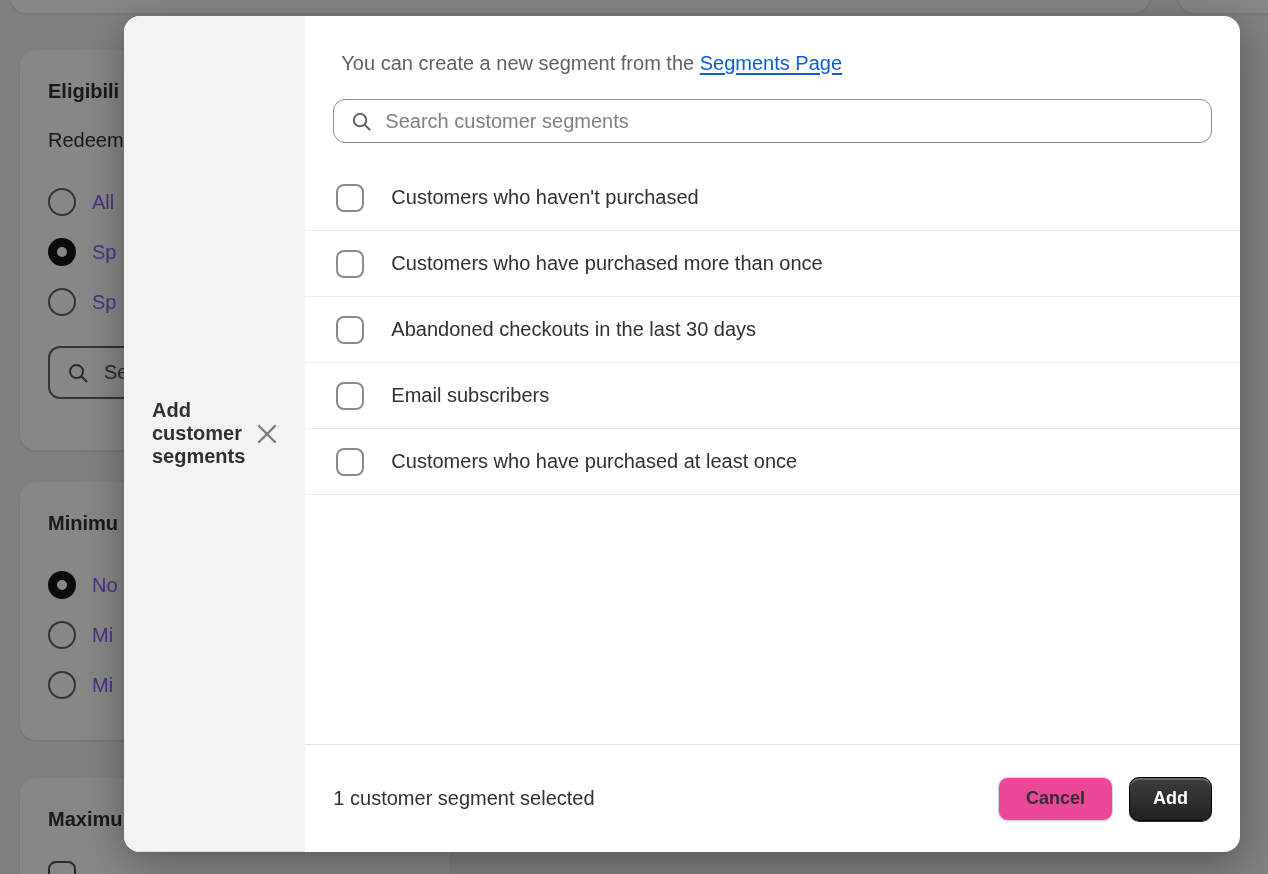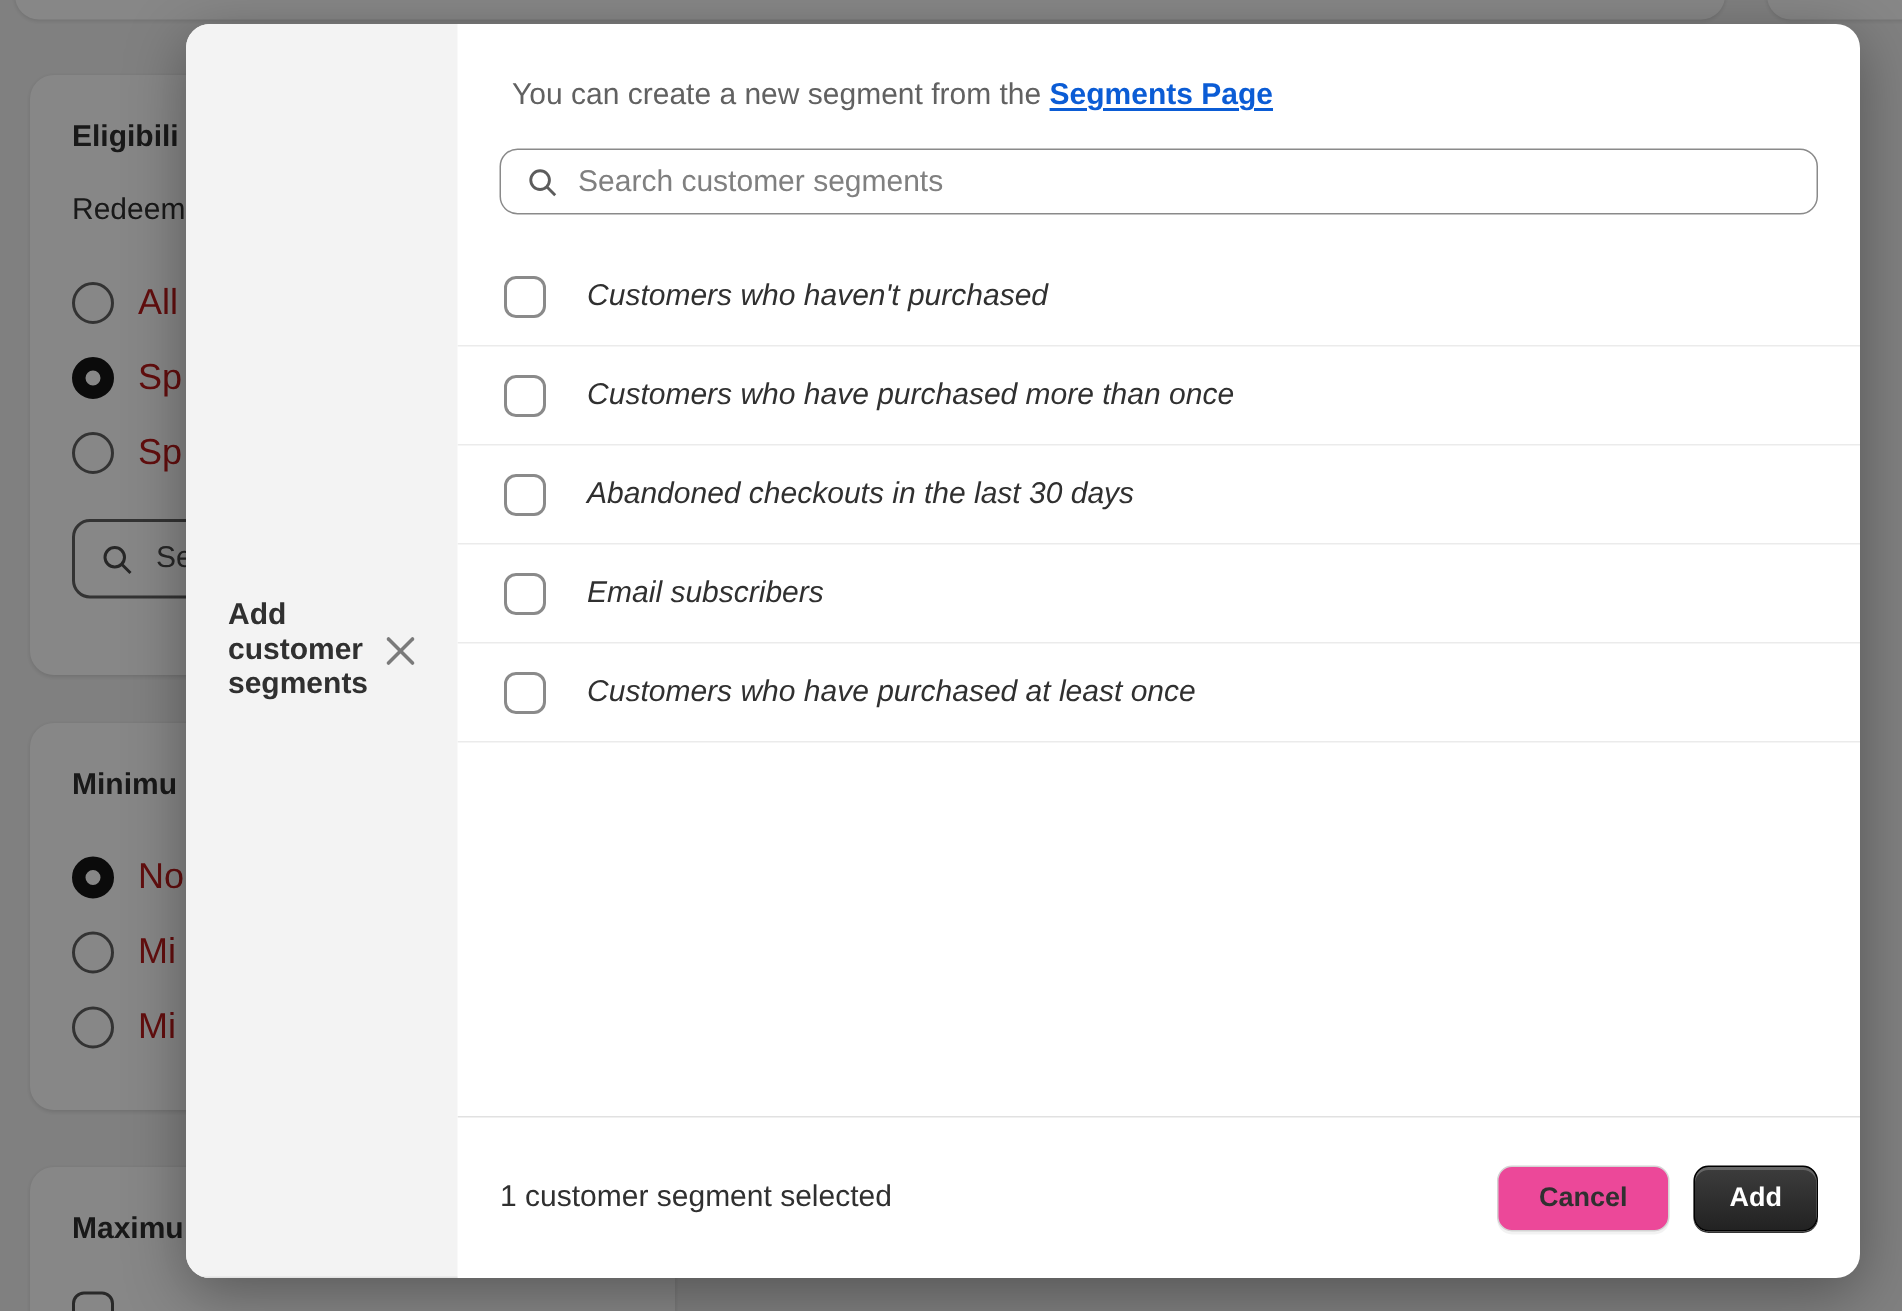--- a/index.html
+++ b/index.html
@@ -13,21 +13,21 @@
   .bg-card-top-right { left:1178px; top:-42px; width:120px; height:55px; }
   .bg-card-eligibility { left:20px; top:50px;  width:430px; height:400px; padding:30px 0 0 28px; }
   .bg-card-minimum     { left:20px; top:482px; width:430px; height:258px; padding:30px 0 0 28px; }
   .bg-card-maximum     { left:20px; top:778px; width:430px; height:180px; padding:30px 0 0 28px; }
   .bg-heading { font-size:20px; font-weight:700; color:#303030; }
   .bg-sub { font-size:20px; color:#303030; margin-top:26px; }
   .bg-radio-row { display:flex; align-items:center; gap:16px; margin-top:22px; height:28px; }
   .bg-radio-row.first { margin-top:36px; }
   .bg-radio { width:28px; height:28px; border-radius:50%; border:2px solid #616161; flex:0 0 auto; }
   .bg-radio.selected { border:9px solid #161616; }
-  .bg-radio-label { font-size:24px; color:#b91c1c; }
+  .bg-radio-label { font-size:20px; color:#8b5cf6; }
   .bg-search { width:330px; height:53px; border:2px solid #616161; border-radius:12px;
                display:flex; align-items:center; gap:14px; padding-left:16px; margin-top:30px;
                color:#4a4a4a; font-size:20px; }
   .bg-checkbox { width:28px; height:28px; border:2px solid #4f4f4f; border-radius:8px; margin-top:30px; }
 
   
   .backdrop { position:absolute; inset:0; background:rgba(0,0,0,0.47); }
 
   
   .modal { position:absolute; left:124px; top:16px; width:1116px; height:836px;
@@ -35,38 +35,38 @@
            box-shadow:0 10px 40px rgba(0,0,0,0.35); display:flex; flex-direction:row; }
 
   .modal-header { flex:0 0 89px; background:#f3f3f3; border-bottom:1px solid #e1e1e1;
                   display:flex; align-items:center; justify-content:space-between; padding:0 26px 0 28px; }
   .modal-title { font-size:20px; font-weight:700; color:#303030; }
   .close-btn { width:34px; height:34px; display:flex; align-items:center; justify-content:center;
                cursor:pointer; border-radius:8px; background:transparent; border:none; }
 
   .modal-body { flex:1 1 auto; display:flex; flex-direction:column; overflow:hidden; }
   .helper { padding:36px 28px 0 36px; font-size:20px; color:#616161; }
-  .helper a { color:#0b5cd5; text-decoration:underline; text-underline-offset:3px; cursor:pointer;font-weight:bold; }
+  .helper a { color:#0b5cd5; text-decoration:underline; text-underline-offset:3px; cursor:pointer; }
 
   .search-wrap { margin:24px 28px 0 28px; height:44px; border:1px solid #8a8a8a; border-radius:12px;
                  display:flex; align-items:center; gap:12px; padding:0 16px; background:#fff; }
   .search-wrap svg { flex:0 0 auto; }
   .search-input { flex:1; border:none; outline:none; background:transparent;
                   font-size:20px; color:#303030; font-family:"Liberation Sans", sans-serif; }
   .search-input::placeholder { color:#808080; opacity:1; }
 
   .segment-list { margin-top:22px; }
   .segment-row { height:66px; display:flex; align-items:center; gap:27px;
                  padding:0 28px 0 31px; border-bottom:1px solid #ebebeb; cursor:pointer; }
   .checkbox { width:28px; height:28px; border:2px solid #8a8a8a; border-radius:8px;
               flex:0 0 auto; display:flex; align-items:center; justify-content:center; background:#fff; }
   .checkbox svg { display:none; }
   .checkbox.checked { background:#303030; border-color:#303030; }
   .checkbox.checked svg { display:block; }
-  .segment-label { font-size:20px; color:#303030;font-style:italic; }
+  .segment-label { font-size:20px; color:#303030; }
 
   .modal-footer { flex:0 0 108px; margin-top:auto; border-top:1px solid #e1e1e1;
                   display:flex; align-items:center; justify-content:space-between; padding:0 28px; }
   .footer-text { font-size:20px; color:#303030; }
   .footer-actions { display:flex; align-items:center; gap:16px; }
   .btn { height:44px; border-radius:10px; font-size:18px; font-weight:600; cursor:pointer;
          font-family:"Liberation Sans", sans-serif; display:flex; align-items:center; }
   .btn-cancel { padding:0 27px; background:#ec4899; color:#303030;
                 border:1px solid #d4d4d4; box-shadow:0 2px 0 rgba(0,0,0,0.05); }
   .btn-add { padding:0 23px; color:#ffffff; border:1px solid #000000;

